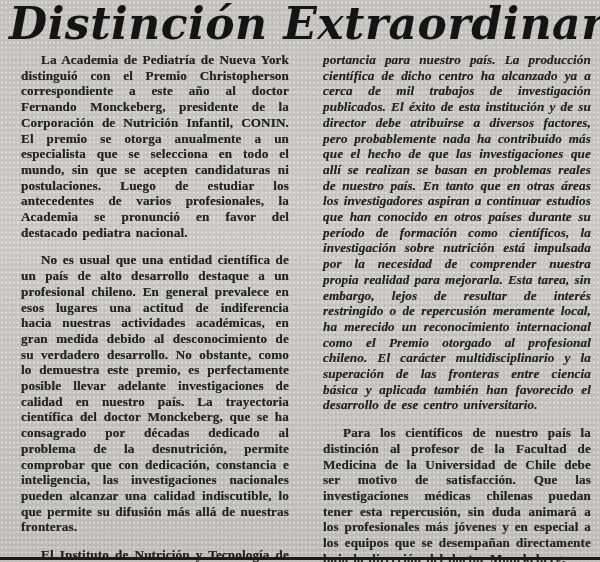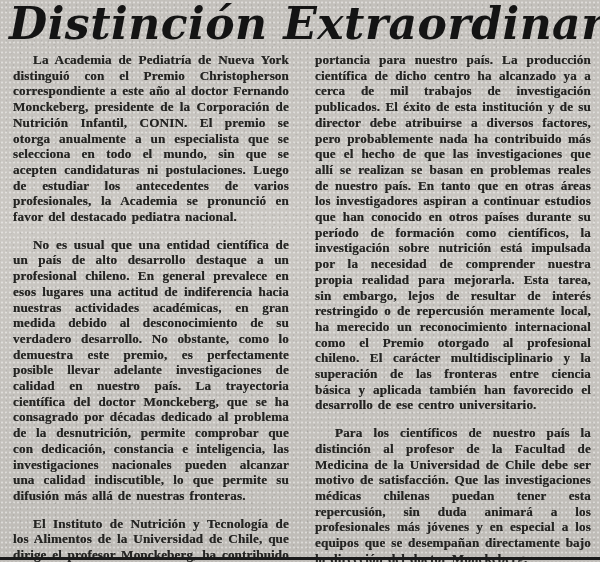--- a/index.html
+++ b/index.html
@@ -39,33 +39,34 @@
   }
   .cols {
     display: flex;
     gap: 22px;
   }
   .col {
     flex: 1 1 0;
     min-width: 0;
   }
   .para {
-    margin: 0 0 12px 4px;
+    margin: 0 0 12px 12px;
     font-size: 13.2px;
     line-height: 1.19;
     font-weight: 700;
     text-align: justify;
     text-indent: 20px;
     word-spacing: 1.5px;
     letter-spacing: 0.1px;
     color: #242422;
     text-shadow: 0 0 0.4px rgba(30,30,30,0.55);
   }
   .para.cont {
     text-indent: 0;
+    font-style: italic;
   }
   .para:last-child {
     margin-bottom: 0;
   }
   .bottom-rule {
     position: absolute;
     left: 0;
     right: 0;
     bottom: 2px;
     height: 3px;

